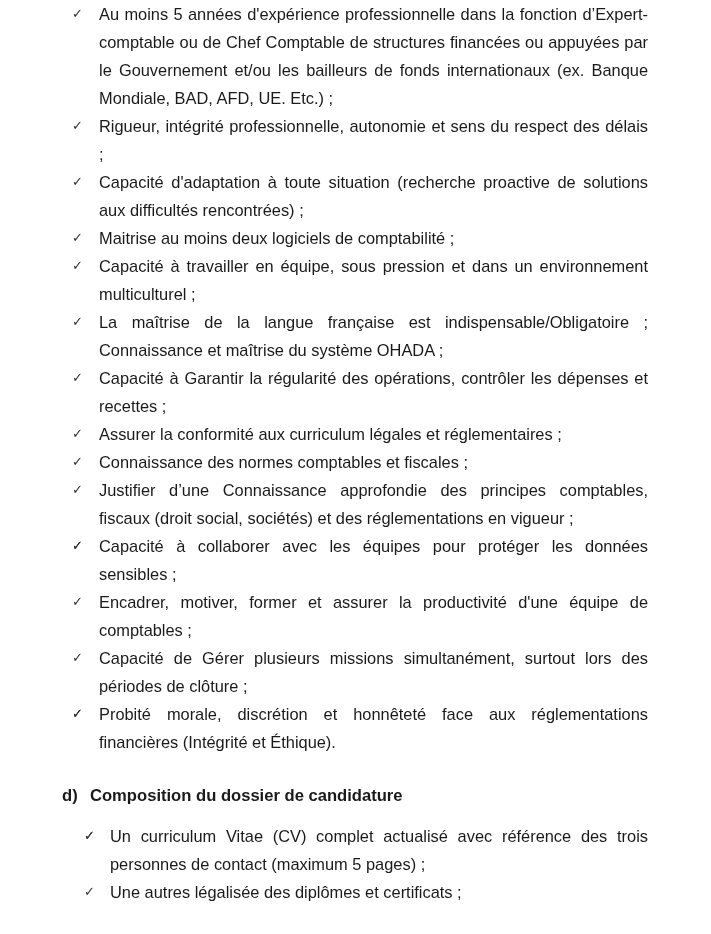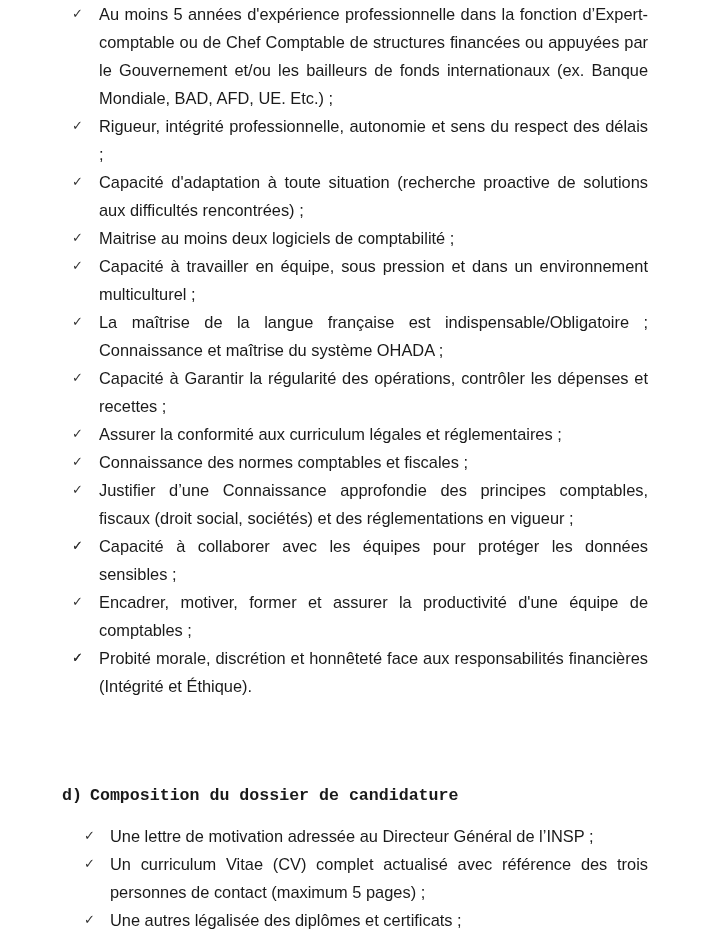--- a/index.html
+++ b/index.html
@@ -7,48 +7,48 @@
          font-family: "Liberation Sans", sans-serif; color: #1a1a1a; }
   .page { position: absolute; left: 0; top: 0; width: 711px; }
   .list { list-style: none; margin: 0; padding: 0; }
   .item { position: relative; font-size: 16.4px; line-height: 28px; text-align: justify;
           text-align-last: left; }
   .l1 .item { padding-left: 99px; width: 549px; }
   .l1 .check { position: absolute; left: 72px; top: 0; font-size: 13px; }
   .l2 .item { padding-left: 110px; width: 538px; }
   .l2 .check { position: absolute; left: 84px; top: 0; font-size: 13px; }
   .check { color: #333; }
-  .heading { position: absolute; left: 62px; top: 786px; font-weight: bold; font-size: 16.6px; font-family: Liberation Mono, monospace; }
+  .heading { position: absolute; left: 62px; top: 786px; font-weight: bold; font-size: 16.6px; }
   .heading .num { display: inline-block; width: 28px; }
 </style>
 </head>
 <body>
 
 <div class="page">
   <ul class="list l1" style="position:absolute; top:0; left:0;">
     <li class="item" style="margin-top:0"><span class="check">✓</span><span>Au moins 5 années d'expérience professionnelle dans la fonction d’Expert-comptable ou de Chef Comptable de structures financées ou appuyées par le Gouvernement et/ou les bailleurs de fonds internationaux (ex. Banque Mondiale, BAD, AFD, UE. Etc.) ;</span></li>
     <li class="item"><span class="check">✓</span><span>Rigueur, intégrité professionnelle, autonomie et sens du respect des délais ;</span></li>
     <li class="item"><span class="check">✓</span><span>Capacité d'adaptation à toute situation (recherche proactive de solutions aux difficultés rencontrées) ;</span></li>
     <li class="item"><span class="check">✓</span><span>Maitrise au moins deux logiciels de comptabilité ;</span></li>
     <li class="item"><span class="check">✓</span><span>Capacité à travailler en équipe, sous pression et dans un environnement multiculturel ;</span></li>
     <li class="item"><span class="check">✓</span><span>La maîtrise de la langue française est indispensable/Obligatoire ; Connaissance et maîtrise du système OHADA ;</span></li>
     <li class="item"><span class="check">✓</span><span>Capacité à Garantir la régularité des opérations, contrôler les dépenses et recettes ;</span></li>
     <li class="item"><span class="check">✓</span><span>Assurer la conformité aux curriculum légales et réglementaires ;</span></li>
     <li class="item"><span class="check">✓</span><span>Connaissance des normes comptables et fiscales ;</span></li>
     <li class="item"><span class="check">✓</span><span>Justifier d’une Connaissance approfondie des principes comptables, fiscaux (droit social, sociétés) et des réglementations en vigueur ;</span></li>
     <li class="item"><span class="check">✓</span></li>
     <li class="item"><span class="check">✓</span><span>Capacité à collaborer avec les équipes pour protéger les données sensibles ;</span></li>
     <li class="item"><span class="check">✓</span><span>Encadrer, motiver, former et assurer la productivité d'une équipe de comptables ;</span></li>
+    <li class="item"><span class="check">✓</span><span>Capacité de Gérer plusieurs missions simultanément, surtout lors des périodes de clôture ;</span></li>
     <li class="item"><span class="check">✓</span></li>
-    <li class="item"><span class="check">✓</span></li>
-    <li class="item"><span class="check">✓</span><span>Probité morale, discrétion et honnêteté face aux responsabilités financières (Intégrité et Éthique).</span></li>
+    <li class="item"><span class="check">✓</span><span>Probité morale, discrétion et honnêteté face aux réglementations financières (Intégrité et Éthique).</span></li>
   </ul>
 
   <div class="heading">
     <span class="num">d)</span><span>Composition du dossier de candidature</span>
   </div>
 
   <ul class="list l2" style="position:absolute; top:822px; left:0;">
-    <li class="item"><span class="check">✓</span><span>Une lettre de motivation adressée au Directeur Général de l’INSP ;</span></li>
+    <li class="item"><span class="check">✓</span></li>
     <li class="item"><span class="check">✓</span><span>Un curriculum Vitae (CV) complet actualisé avec référence des trois personnes de contact (maximum 5 pages) ;</span></li>
     <li class="item"><span class="check">✓</span><span>Une autres légalisée des diplômes et certificats ;</span></li>
   </ul>
 </div>
 
 </body></html>

